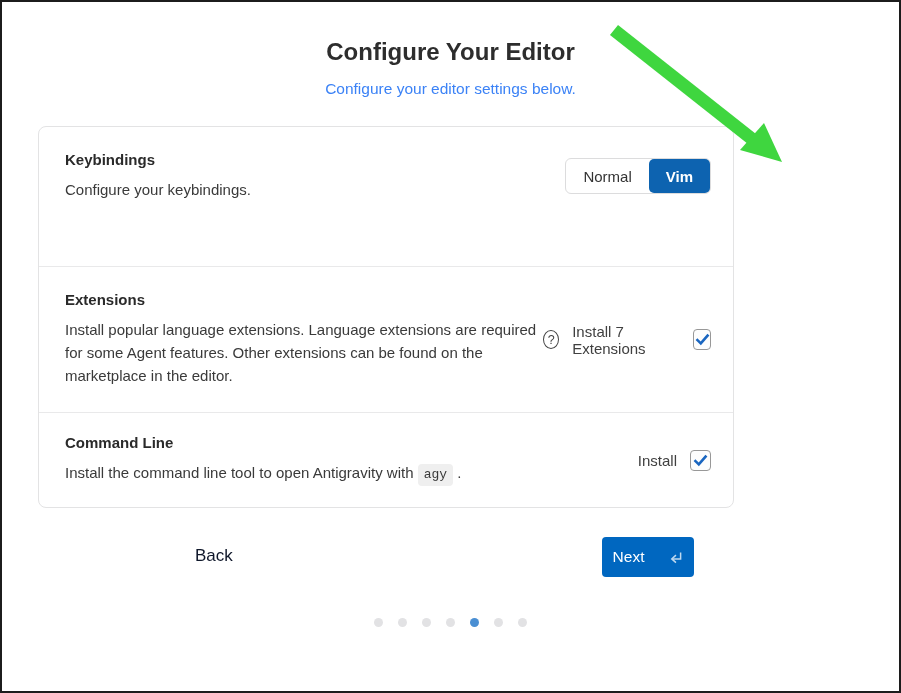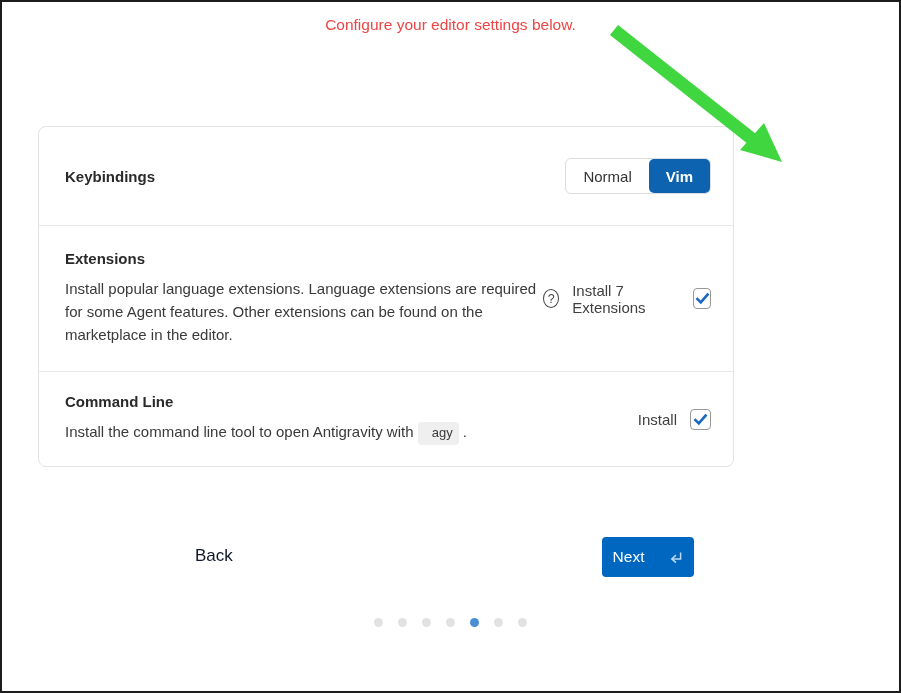--- a/index.html
+++ b/index.html
@@ -18,61 +18,61 @@
     text-align:center;
     font-size:24px;
     font-weight:700;
     color:#2d2d2d;
   }
   .page-subtitle{
     margin:0;
     padding-top:14px;
     text-align:center;
     font-size:15.5px;
-    color:#ef4444;
+    color:#3b82f6;
   }
   .card{
     position:absolute;
     left:36px; top:124px;
     width:696px;
     box-sizing:border-box;
     border:1px solid #e3e3e4;
     border-radius:8px;
     background:#fff;
   }
   .row{
     display:flex;
     align-items:center;
     justify-content:space-between;
     box-sizing:border-box;
     padding:0 22px 0 26px;
   }
   .row + .row{ border-top:1px solid #e9e9ea; }
   .row-keybindings{ height:98px; }
-  .row-extensions{ height:146px; }
+  .row-extensions{ height:146px;margin-top:41px; }
   .row-commandline{ height:95px;gap:12px; }
   .row-text{ max-width:478px; }
   .row-heading{
     margin:0;
     font-size:15px;
     font-weight:700;
     color:#2a2a2a;
   }
   .row-desc{
     margin:11px 0 0 0;
     font-size:15px;
     line-height:1.53;
     color:#3a3a3a;
   }
   .code-chip{
     display:inline-block;
     background:#efefef;
     border-radius:4px;
-    padding:1px 6px 2px 14px;
-    font-family:Liberation Sans, sans-serif;
+    padding:1px 6px 2px 6px;
+    font-family:Liberation Mono, monospace;
     font-size:13px;
     color:#3a3a3a;
   }
   
   .toggle-group{
     display:flex;
     align-items:stretch;
     border:1px solid #dcdcdd;
     border-radius:6px;
     background:#fff;
@@ -165,27 +165,29 @@
     position:absolute;
     left:595px; top:18px;
     pointer-events:none;
   }
 </style>
 </head>
 <body>
 
 <div class="screen">
 
+  <h1 class="page-title">Configure Your Editor</h1>
   <p class="page-subtitle">Configure your editor settings below.</p>
 
   <div class="card">
 
     <div class="row row-keybindings">
       <div class="row-text">
         <h2 class="row-heading">Keybindings</h2>
+        <p class="row-desc">Configure your keybindings.</p>
       </div>
       <div class="toggle-group">
         <div class="toggle-option">Normal</div>
         <div class="toggle-option selected">Vim</div>
       </div>
     </div>
 
     <div class="row row-extensions">
       <div class="row-text">
         <h2 class="row-heading">Extensions</h2>

